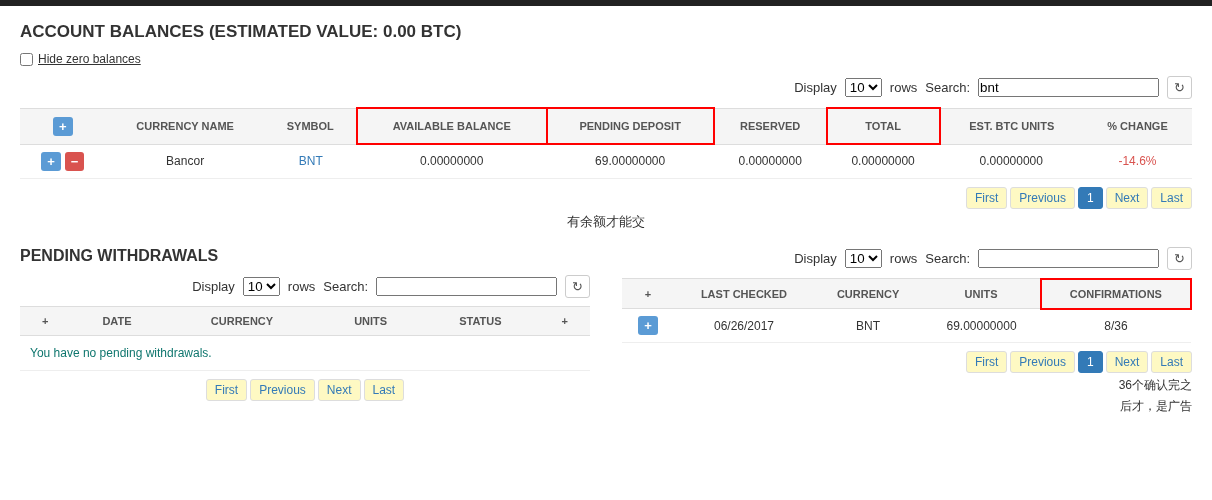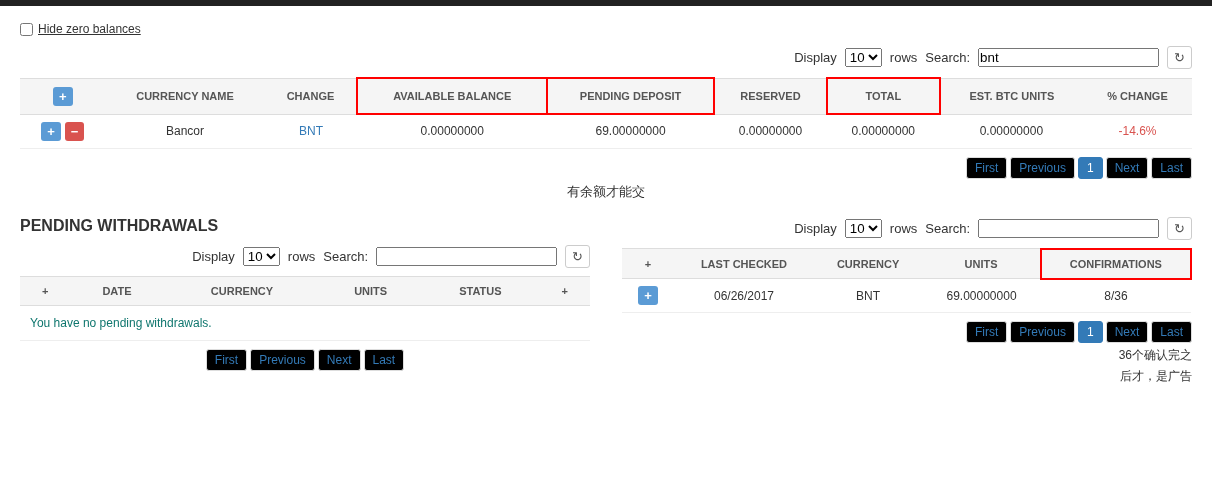--- a/index.html
+++ b/index.html
@@ -22,21 +22,21 @@
     td { padding: 7px 10px; text-align: center; border-bottom: 1px solid #eee; }
     
     .plus-btn { background: #5b9bd5; color: white; border: none; border-radius: 3px; cursor: pointer; padding: 2px 6px; font-size: 13px; font-weight: bold; }
     .minus-btn { background: #d9534f; color: white; border: none; border-radius: 3px; cursor: pointer; padding: 2px 6px; font-size: 13px; font-weight: bold; margin-left: 2px; }
     
     .btn-group { display: flex; gap: 2px; justify-content: center; }
     
     .symbol-link { color: #337ab7; text-decoration: none; }
     
     .pagination { display: flex; align-items: center; gap: 3px; justify-content: flex-end; margin-top: 8px; }
-    .page-btn { background: #000000; border: 1px solid #ddd; border-radius: 3px; padding: 3px 8px; cursor: pointer; font-size: 12px; color: #337ab7; }
+    .page-btn { background: #fef9c3; border: 1px solid #ddd; border-radius: 3px; padding: 3px 8px; cursor: pointer; font-size: 12px; color: #337ab7; }
     .page-btn.active { background: #337ab7; color: white; border-color: #337ab7; }
     
     .annotation { text-align: center; font-size: 13px; color: #333; margin-top: 4px; margin-bottom: 14px; }
     
     .two-col { display: flex; gap: 32px; margin-top: 16px; }
     .col { flex: 1; }
     
     .negative { color: #d9534f; }
     
     .no-data { text-align: left; padding: 10px; font-size: 12px; color: #0f766e; }
@@ -45,20 +45,21 @@
     
     .chinese-note { font-size: 12px; color: #333; text-align: right; margin-top: 4px; }
   </style>
 </head>
 <body>
 
 <div class="top-bar"></div>
 
 <div class="main-container">
 
+  <h2>ACCOUNT BALANCES (ESTIMATED VALUE: 0.00 BTC)</h2>
 
   <div class="hide-zero">
     <input type="checkbox" style="">
     <span>Hide zero balances</span>
   </div>
 
   <div style="display:flex; align-items:center; gap:8px; margin-bottom:8px;">
     <div class="spacer"></div>
     <label>Display</label>
     <select>
@@ -72,21 +73,21 @@
     <button class="refresh-btn" title="Refresh">↻</button>
   </div>
 
   <table>
     <thead>
       <tr>
         <th>
           <button class="plus-btn">+</button>
         </th>
         <th>CURRENCY NAME</th>
-        <th>CHANGE</th>
+        <th>SYMBOL</th>
         <th style="border:2px solid red; border-radius:4px;">AVAILABLE BALANCE</th>
         <th style="border:2px solid red; border-radius:4px;margin-top:44px;">PENDING DEPOSIT</th>
         <th>RESERVED</th>
         <th style="border:2px solid red; border-radius:4px;">TOTAL</th>
         <th>EST. BTC UNITS</th>
         <th>% CHANGE</th>
       </tr>
     </thead>
     <tbody>
       <tr>

